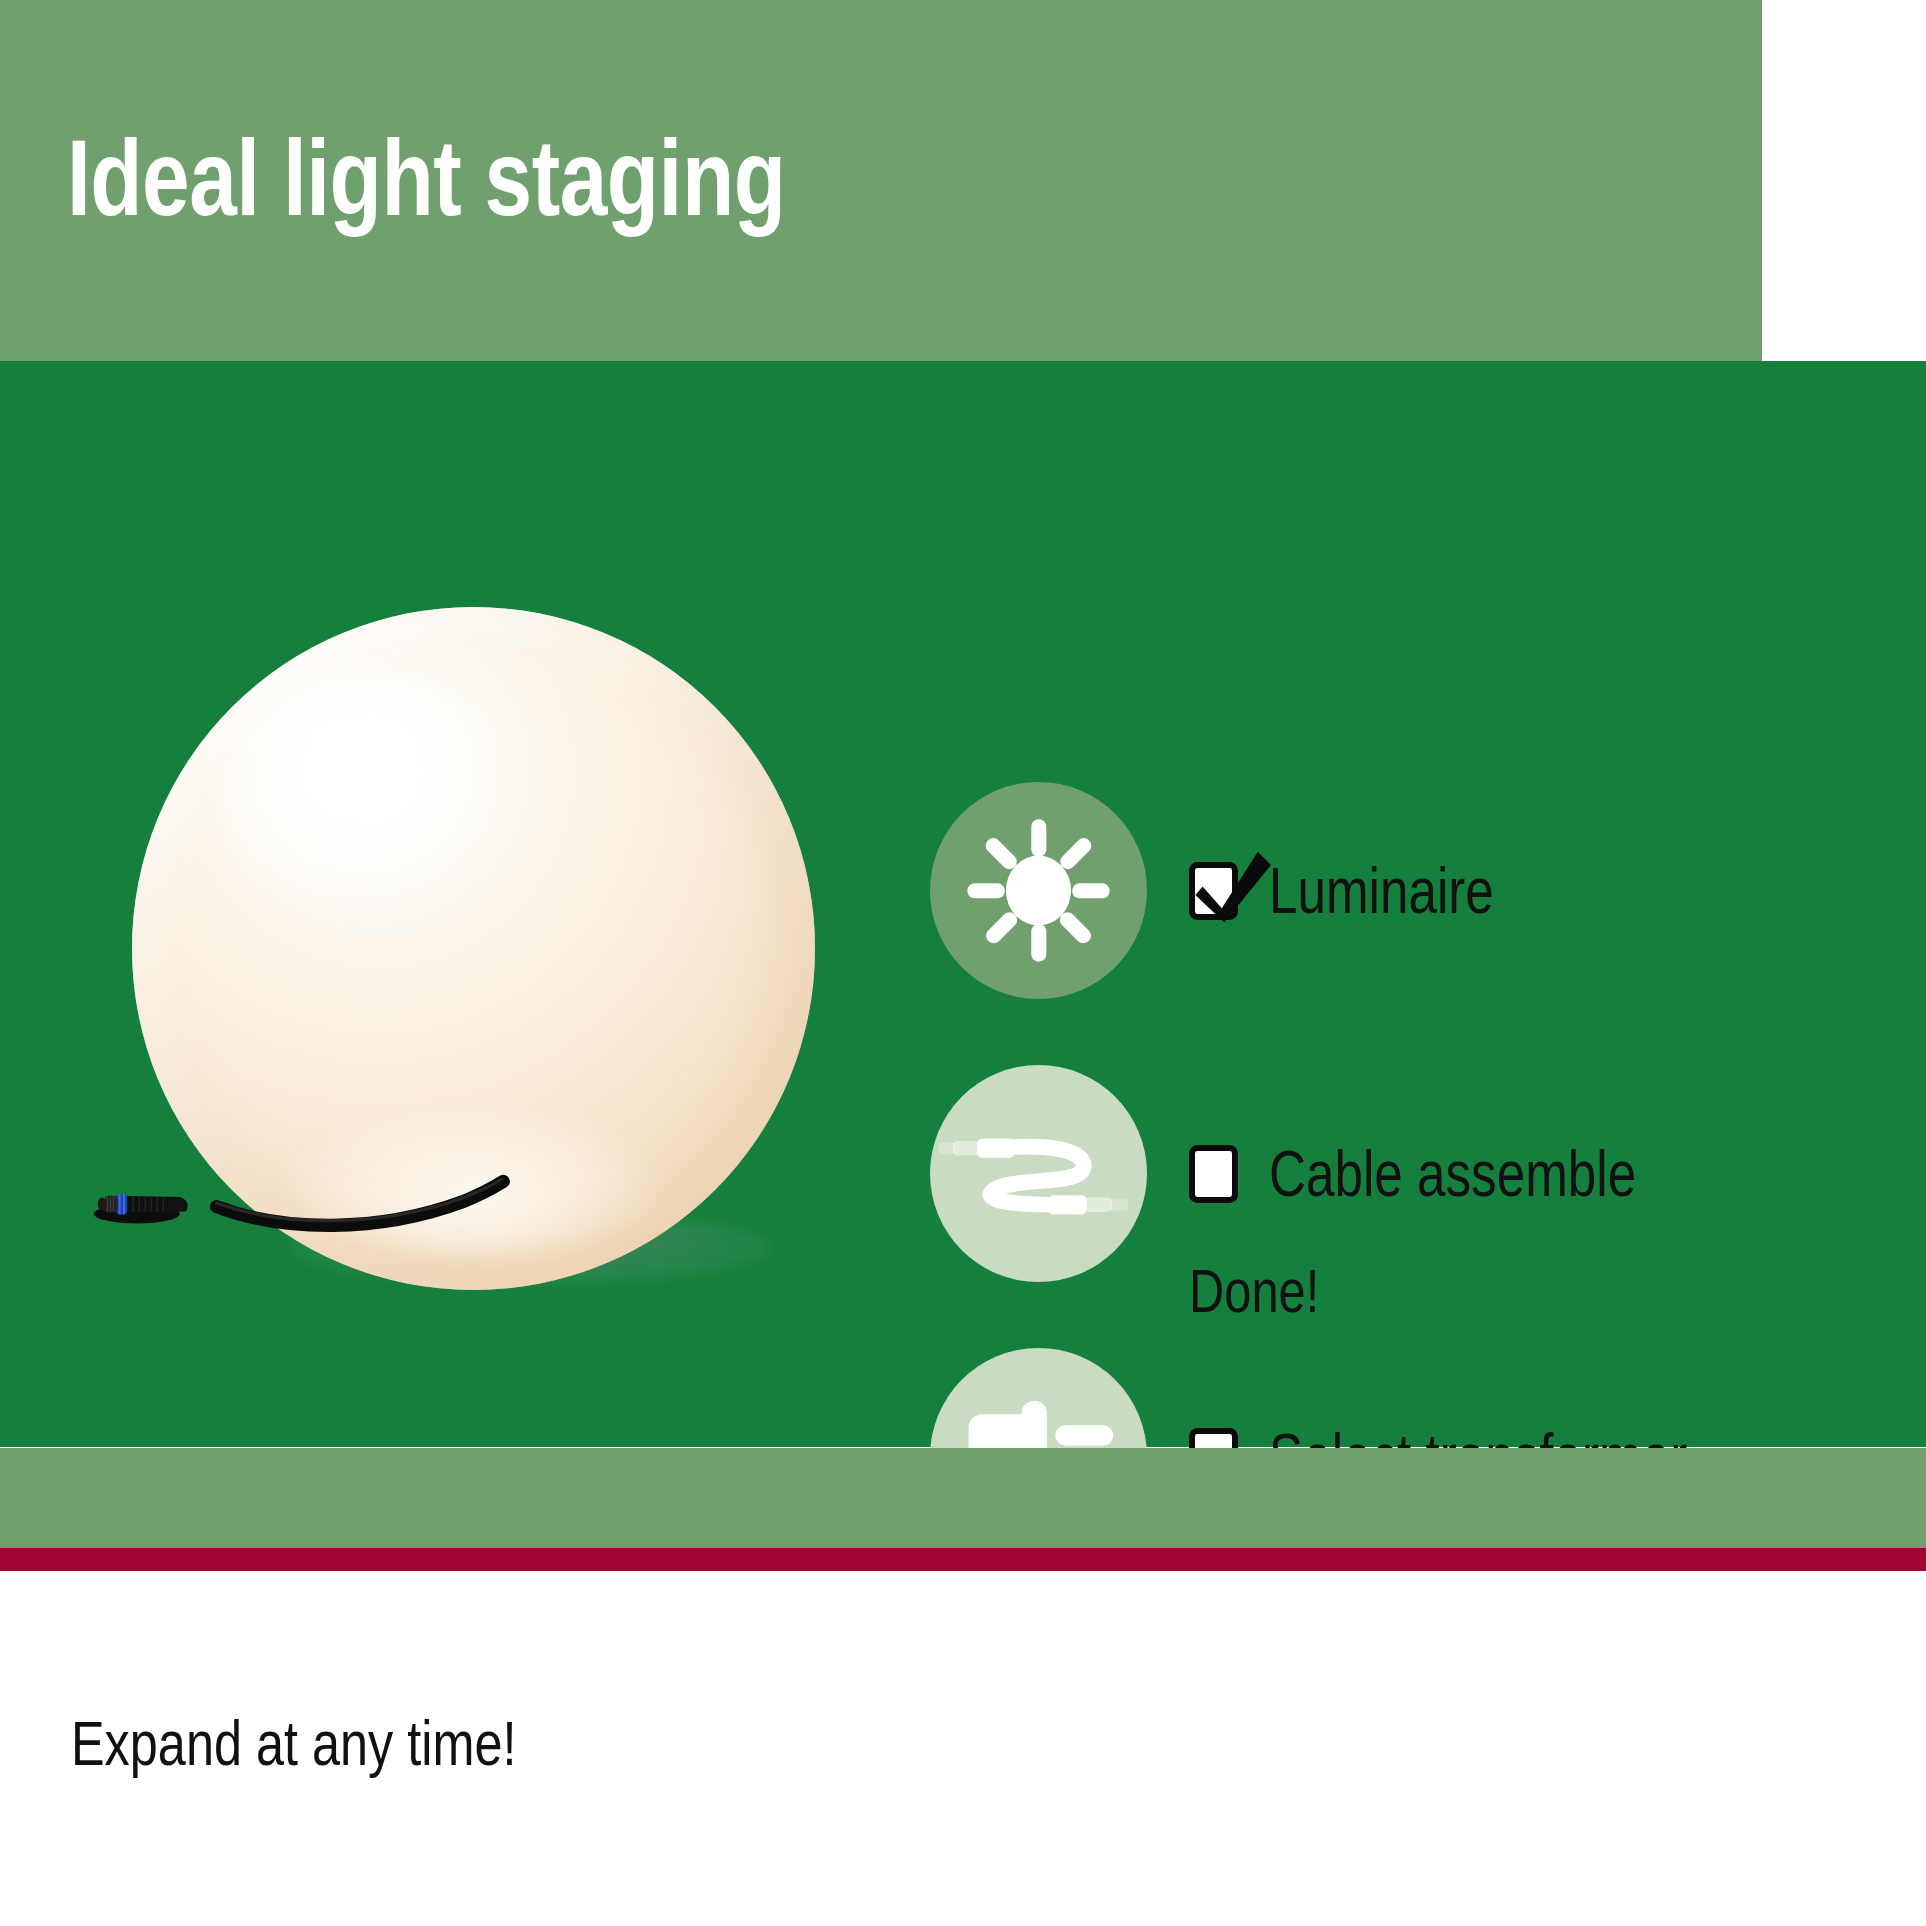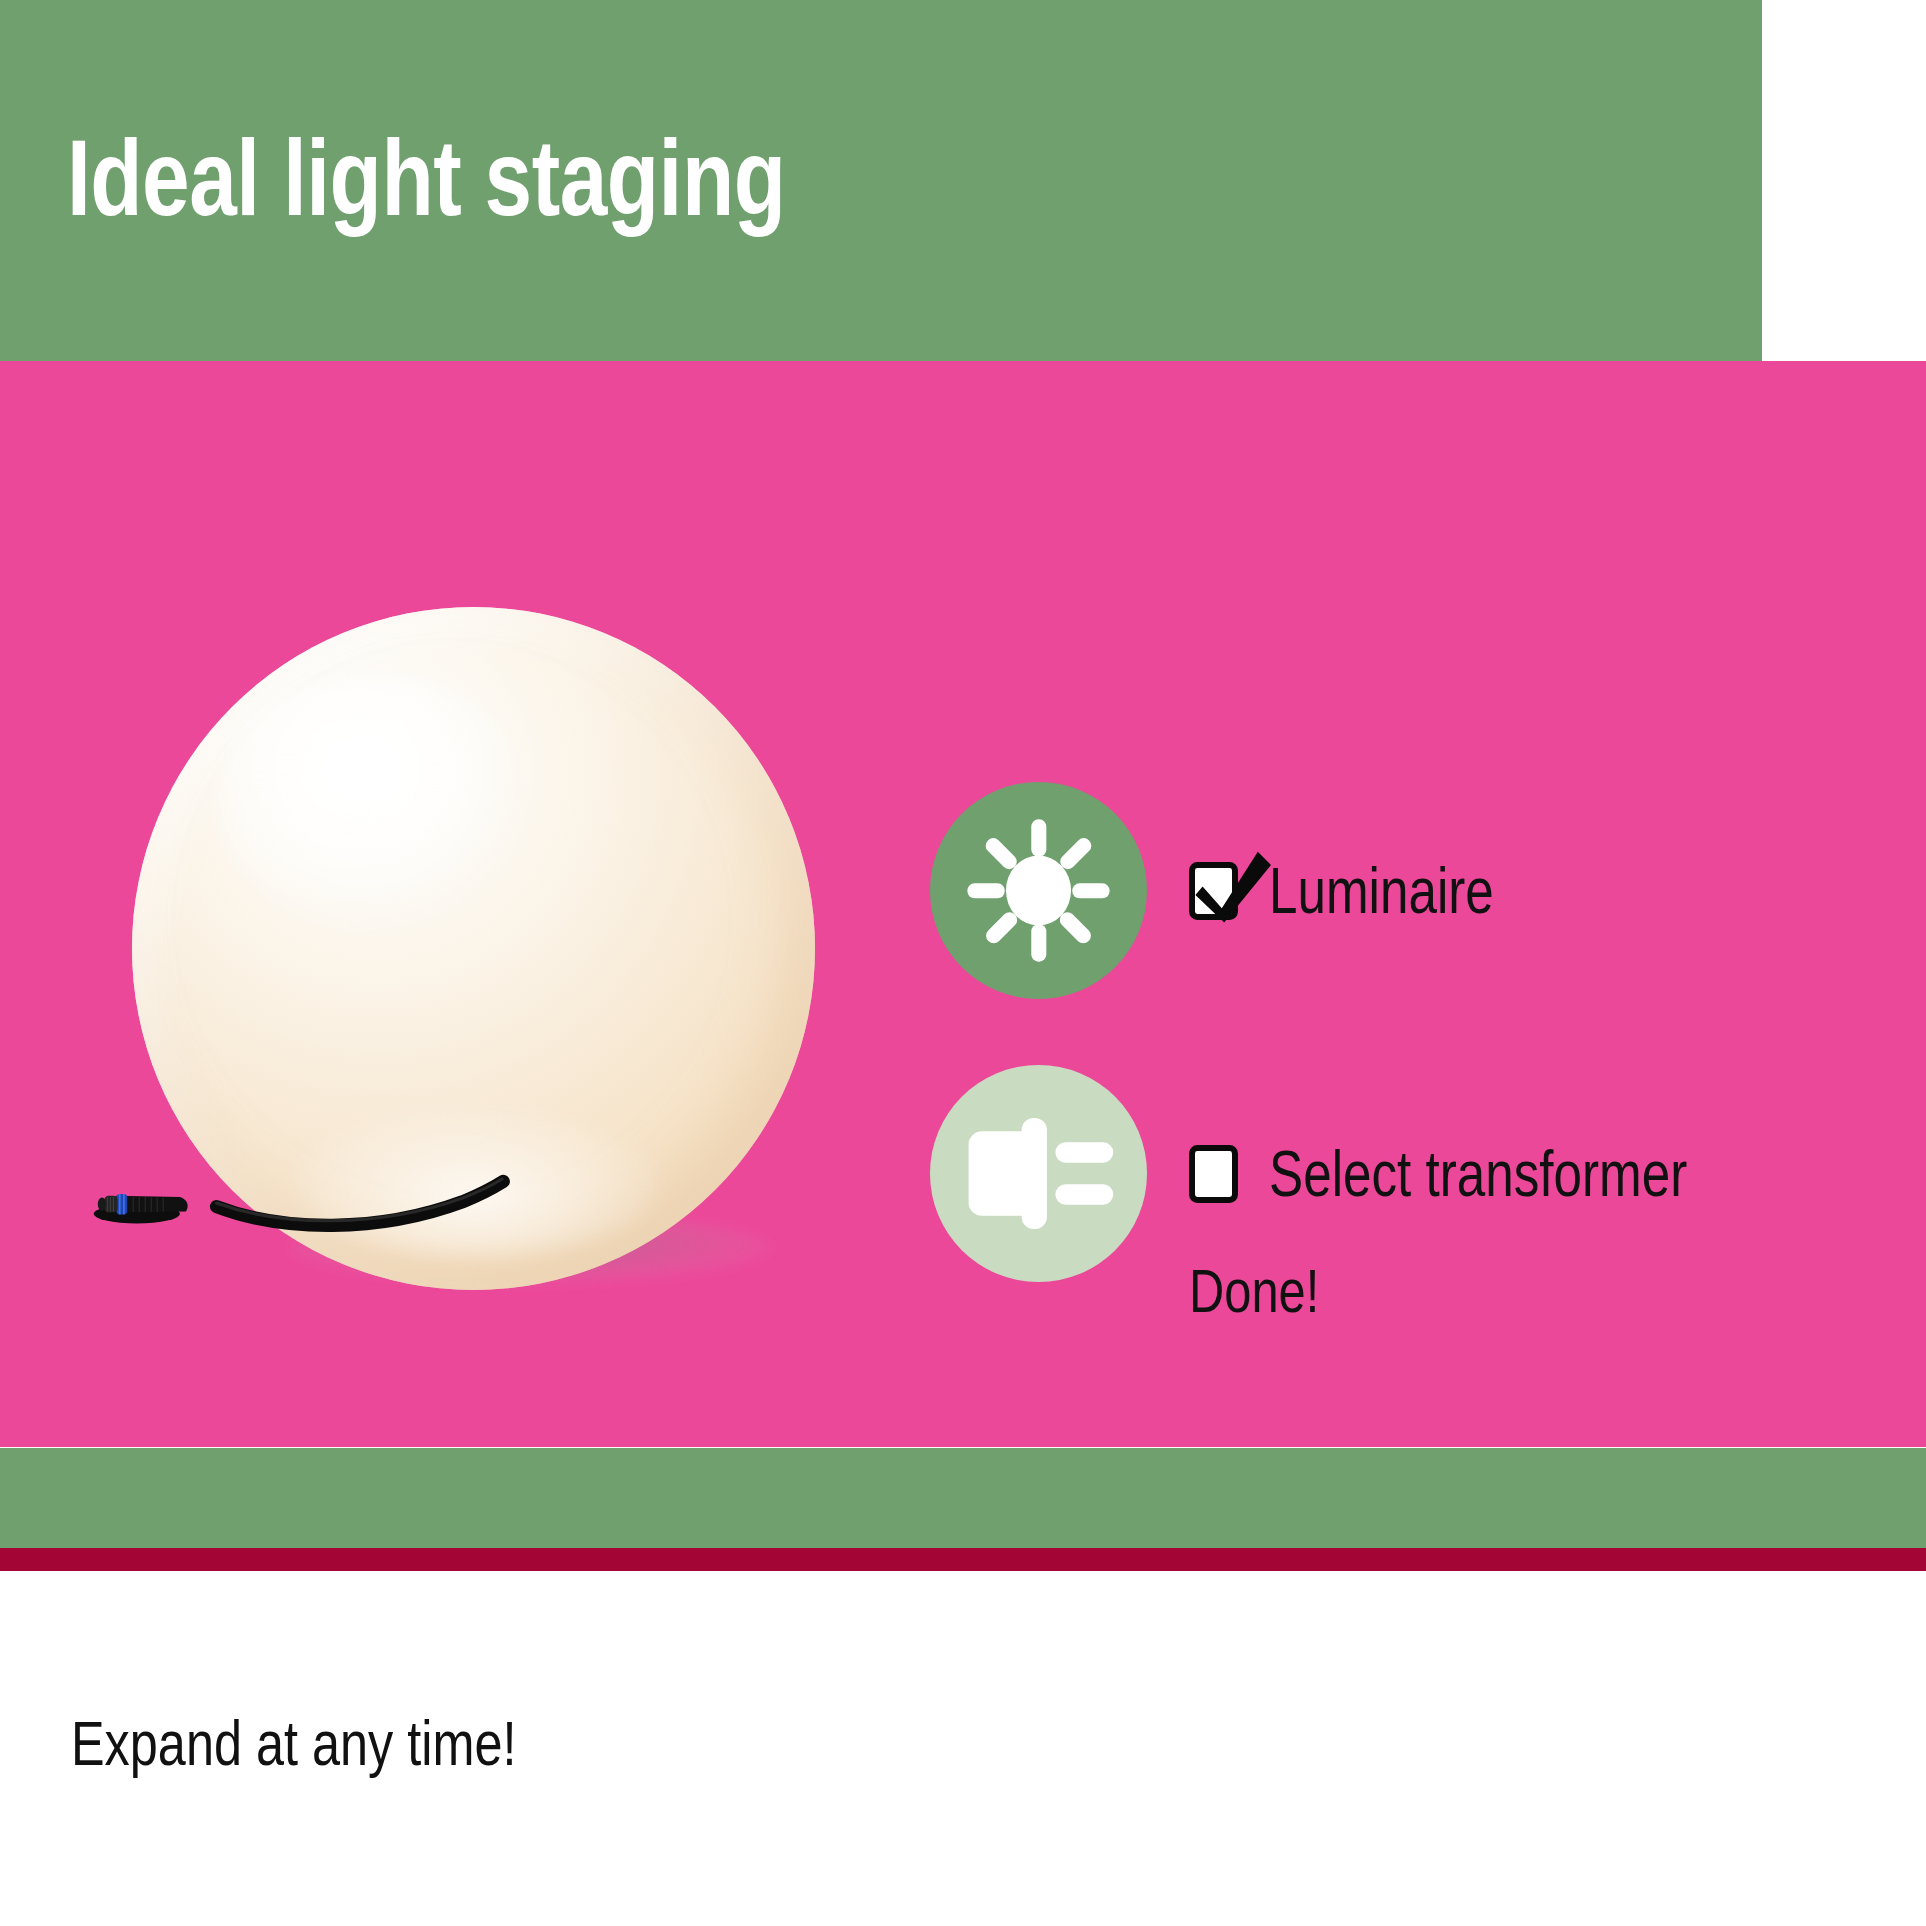--- a/index.html
+++ b/index.html
@@ -37,21 +37,21 @@
     transform-origin: left top;
     white-space: nowrap;
   }
 
   
   .main-area {
     position: absolute;
     left: 0; top: 361px;
     width: 1926px;
     height: 1086px;
-    background: #ec4899;
+    background: #15803d;
   }
 
   
   .product-stage {
     position: absolute;
     left: 90px;
     top: 132px;
     width: 782px;
     height: 903px;
   }
@@ -320,20 +320,39 @@
         <div class="checkbox">
           <div class="box"></div>
           <svg class="tick" viewBox="0 0 150 150">
             <path d="M26 76 L58 112 L118 18 L140 40 L62 136 L14 90 Z" fill="#0a0a0a"></path>
           </svg>
         </div>
         <div class="check-label">Luminaire</div>
       </div>
     </div>
 
+    <div class="check-row">
+      <div class="icon-circle pale">
+        <svg width="217" height="217" viewBox="0 0 360 360">
+          <path d="M122 137 C 214 130, 262 146, 254 172 C 246 200, 140 186, 108 206 C 86 220, 104 233, 236 232" stroke="#ffffff" stroke-width="26" fill="none" stroke-linecap="round"></path>
+          <rect x="78" y="122" width="62" height="32" rx="9" fill="#ffffff"></rect>
+          <rect x="38" y="126" width="44" height="24" rx="7" fill="#ffffff" opacity="0.45"></rect>
+          <rect x="14" y="128" width="28" height="20" rx="6" fill="#ffffff" opacity="0.25"></rect>
+          <rect x="196" y="216" width="64" height="32" rx="9" fill="#ffffff"></rect>
+          <rect x="256" y="220" width="46" height="24" rx="7" fill="#ffffff" opacity="0.45"></rect>
+          <rect x="298" y="222" width="30" height="20" rx="6" fill="#ffffff" opacity="0.25"></rect>
+        </svg>
+      </div>
+      <div class="check-label-wrap">
+        <div class="checkbox">
+          <div class="box"></div>
+        </div>
+        <div class="check-label">Cable assemble</div>
+      </div>
+    </div>
 
     <div class="check-row">
       <div class="icon-circle pale">
         <svg width="217" height="217" viewBox="0 0 360 360">
           <rect x="64" y="110" width="118" height="140" rx="22" fill="#ffffff"></rect>
           <rect x="152" y="88" width="42" height="184" rx="20" fill="#ffffff"></rect>
           <rect x="208" y="128" width="96" height="34" rx="17" fill="#ffffff"></rect>
           <rect x="208" y="198" width="96" height="34" rx="17" fill="#ffffff"></rect>
         </svg>
       </div>

